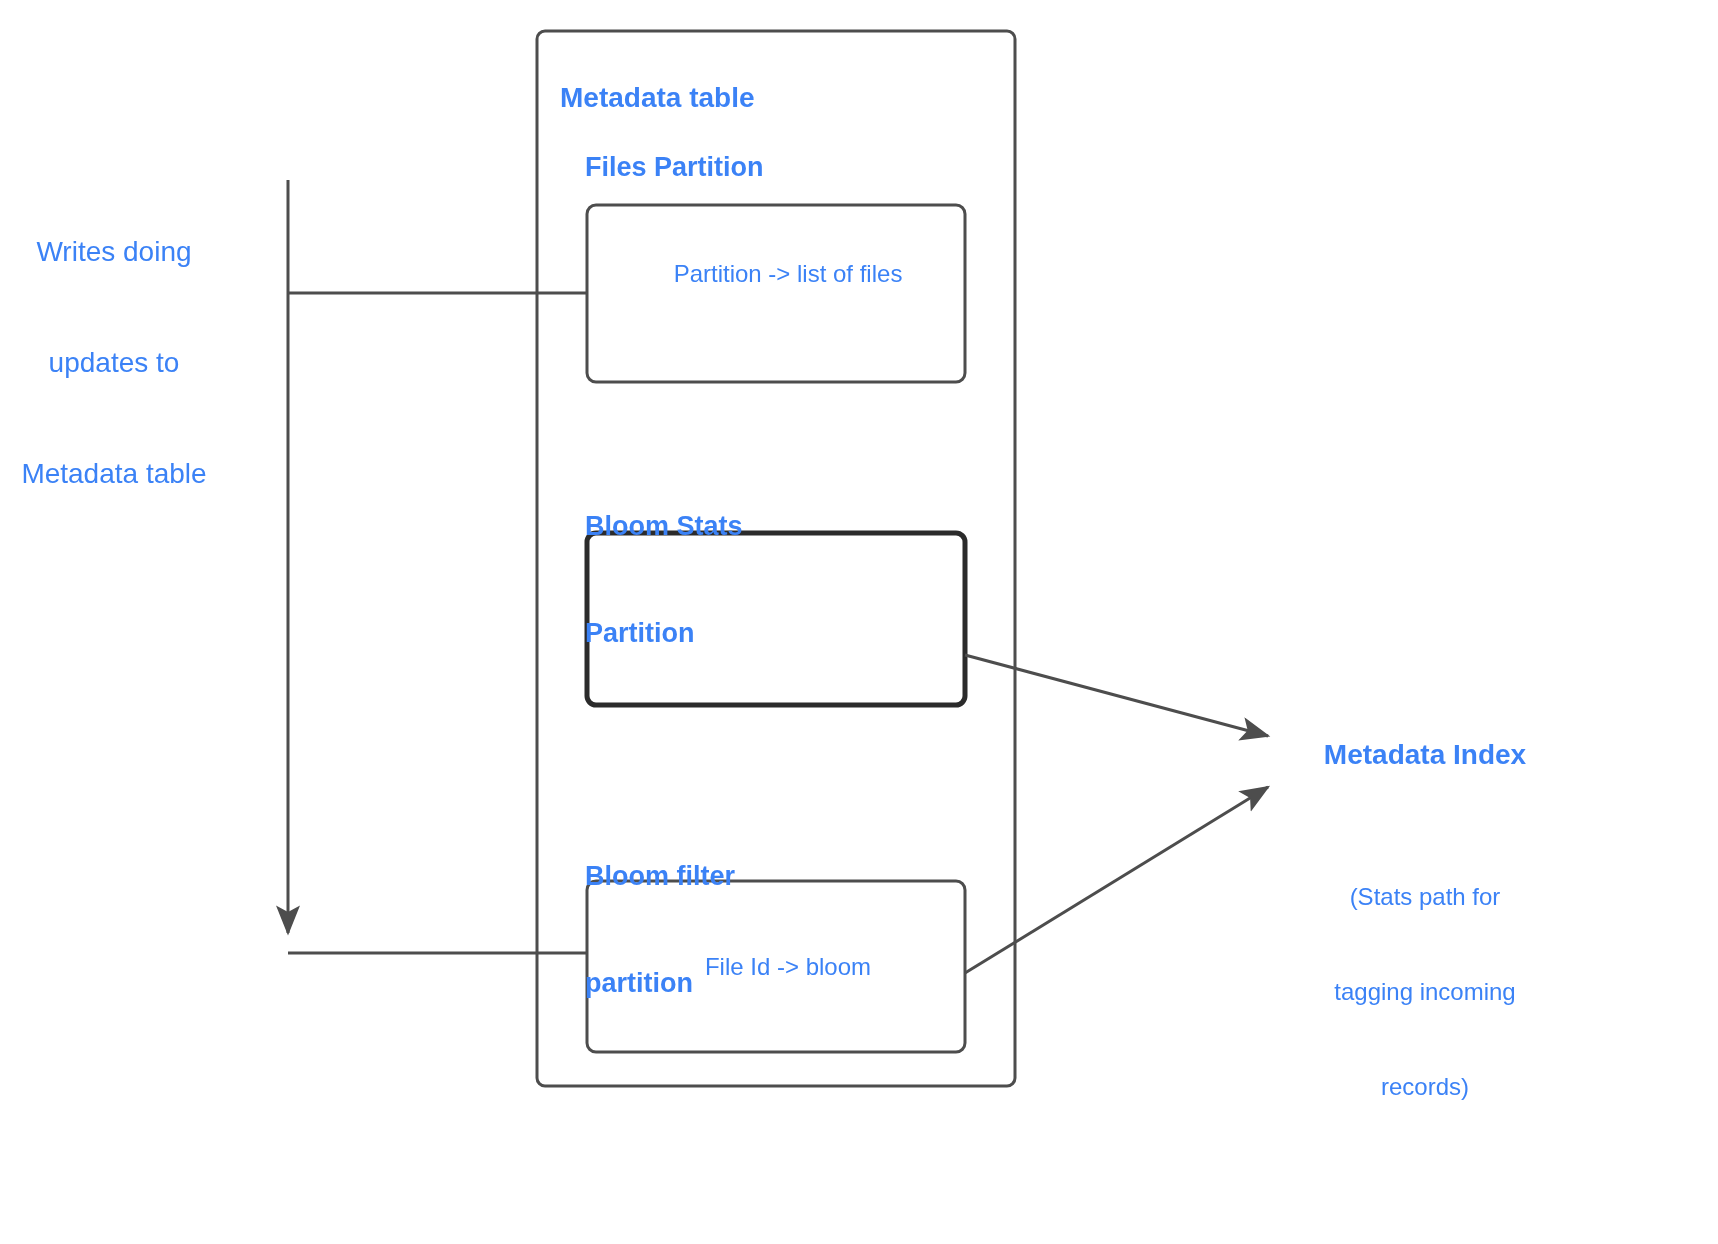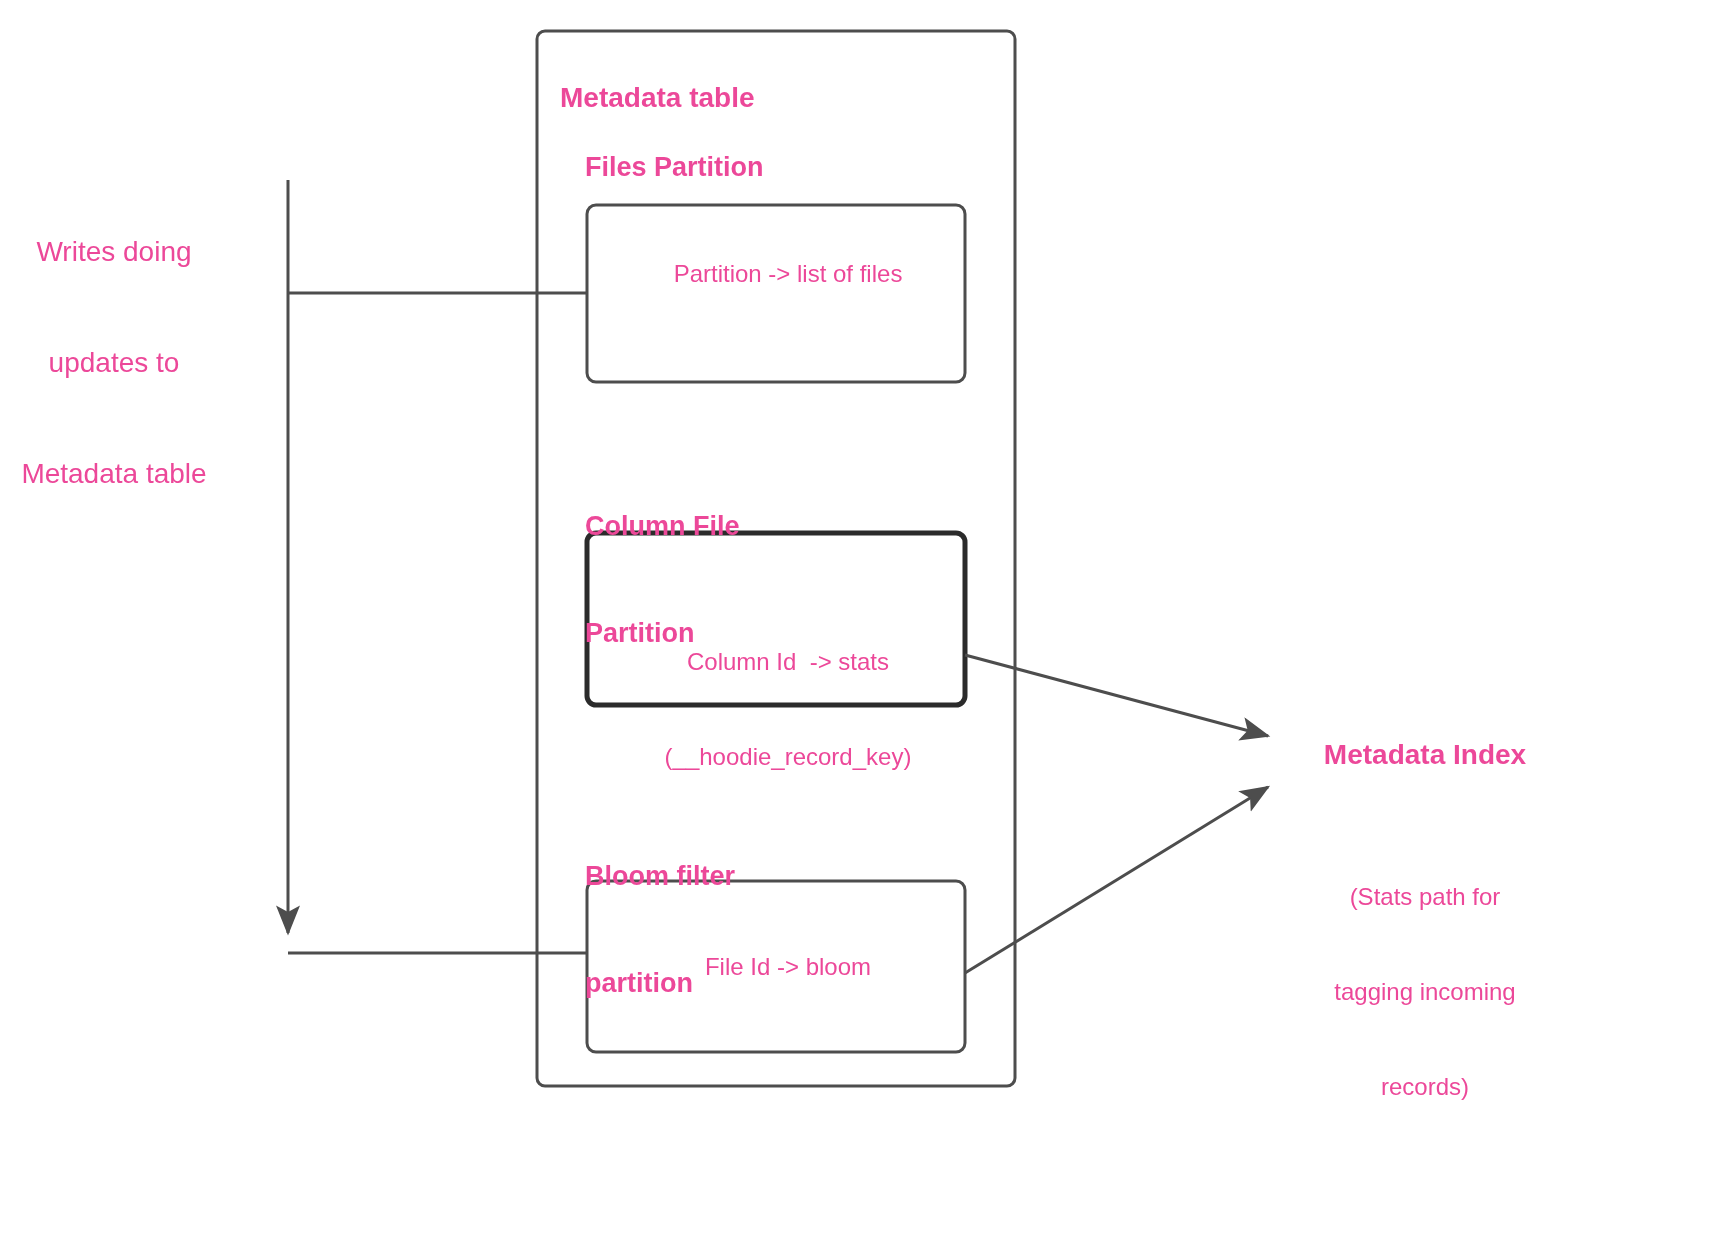--- a/index.html
+++ b/index.html
@@ -18,21 +18,21 @@
   svg.layer {
     position: absolute;
     left: 0;
     top: 0;
     width: 1718px;
     height: 1244px;
     pointer-events: none;
   }
   .txt {
     position: absolute;
-    color: #ec4899;
+    color: #3b82f6;
     white-space: pre;
     line-height: 1.32;
   }
   .bold { font-weight: bold; }
   .center { text-align: center; }
 
   
   #metadata-table-title {
     left: 560px; top: 80px;
     font-size: 28px;
@@ -121,26 +121,22 @@
     <div>updates to</div>
     <div>Metadata table</div>
   </div>
 
   <div class="txt bold" id="metadata-table-title">Metadata table</div>
 
   <div class="txt partition-heading" id="files-partition-heading">Files Partition</div>
   <div class="txt box-label" id="files-box-label">Partition -&gt; list of files</div>
 
   <div class="txt partition-heading" id="column-stats-partition-heading">
-    <div>Column File</div>
+    <div>Bloom Stats</div>
     <div>Partition</div>
-  </div>
-  <div class="txt box-label" id="column-stats-box-label">
-    <div>Column Id  -&gt; stats</div>
-    <div>(__hoodie_record_key)</div>
   </div>
 
   <div class="txt partition-heading" id="bloom-filter-partition-heading">
     <div>Bloom filter</div>
     <div>partition</div>
   </div>
   <div class="txt box-label" id="bloom-box-label">File Id -&gt; bloom</div>
 
   <div class="txt" id="metadata-index-title">Metadata Index</div>
   <div class="txt" id="metadata-index-caption">

